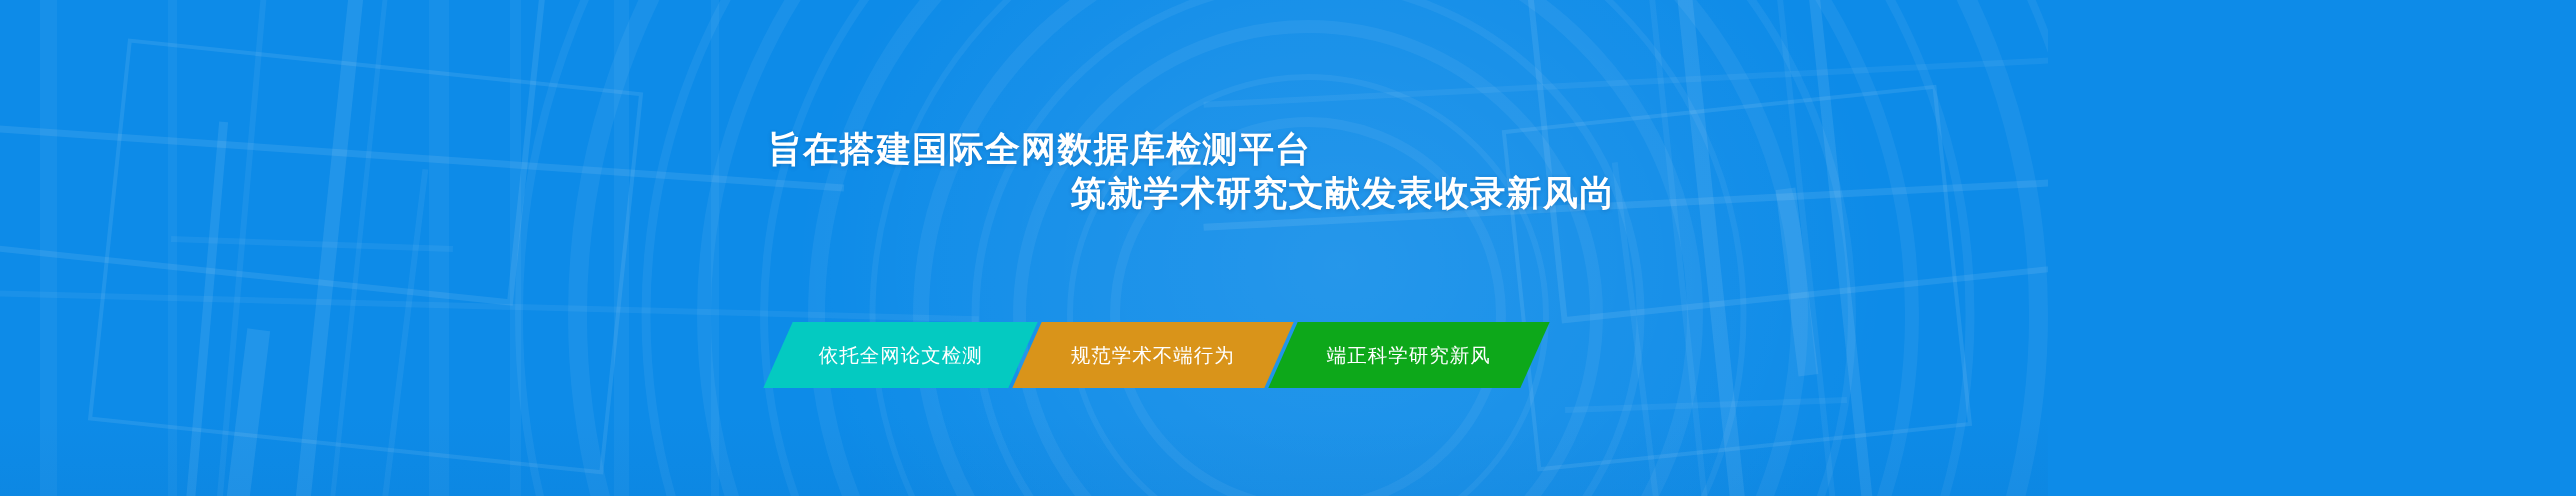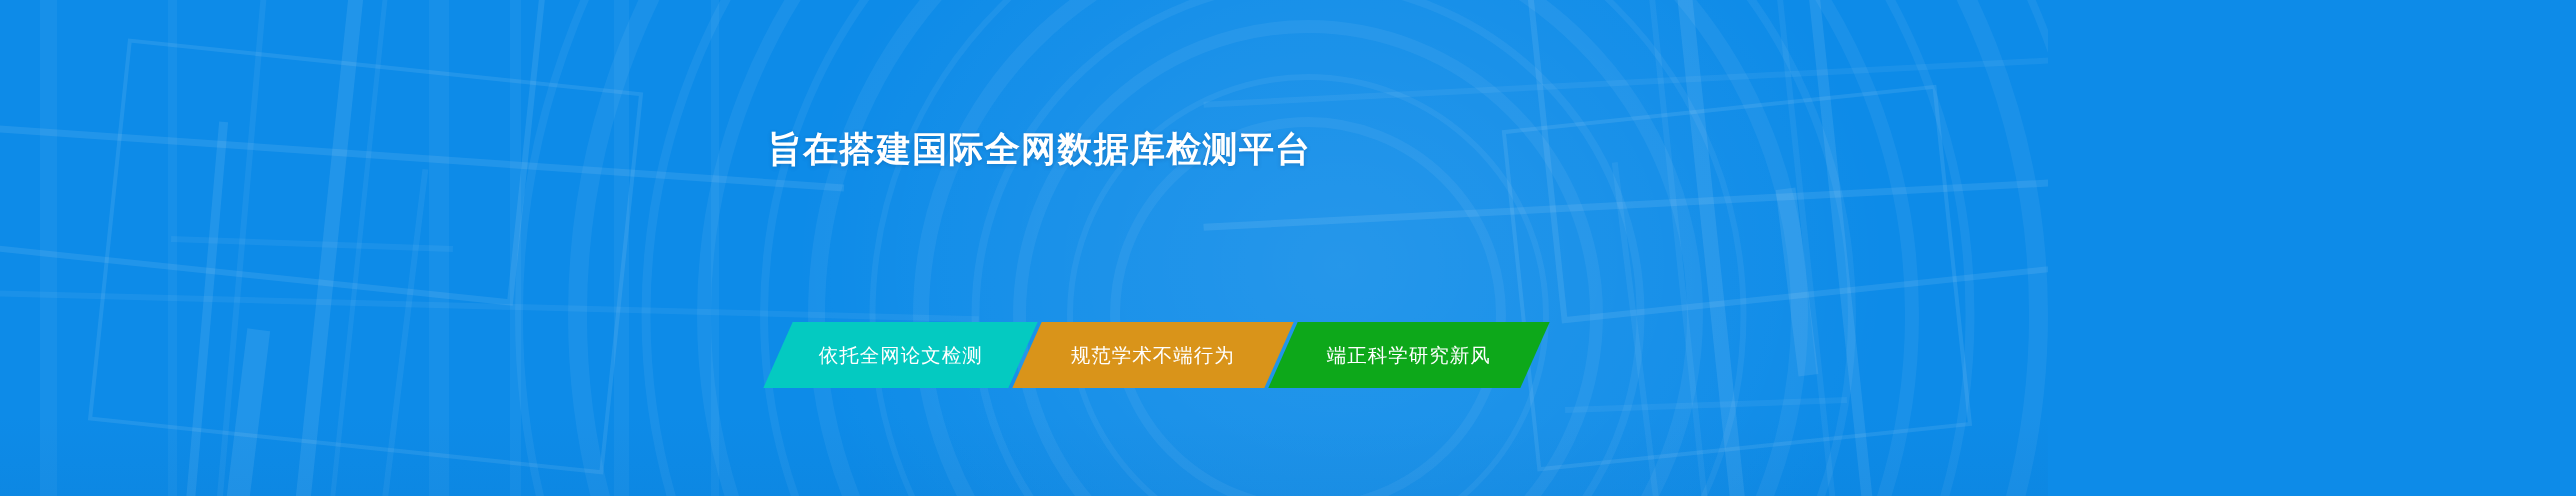--- a/index.html
+++ b/index.html
@@ -201,20 +201,21 @@
       <div class="ring" style="width:1442px; height:1442px; border-width:19px;"></div>
       <div class="ring" style="width:1570px; height:1570px; border-width:8px;"></div>
     </div>
 
     <div class="glow"></div>
     <div class="vignette-bottom"></div>
   </div>
 
   <div class="headline">
     <div class="headline-line line-1">旨在搭建国际全网数据库检测平台</div>
+    <div class="headline-line line-2">筑就学术研究文献发表收录新风尚</div>
   </div>
 
   <div class="tags">
     <div class="tag tag-teal">
       <span class="tag-label">依托全网论文检测</span>
     </div>
     <div class="tag tag-orange">
       <span class="tag-label">规范学术不端行为</span>
     </div>
     <div class="tag tag-green">

